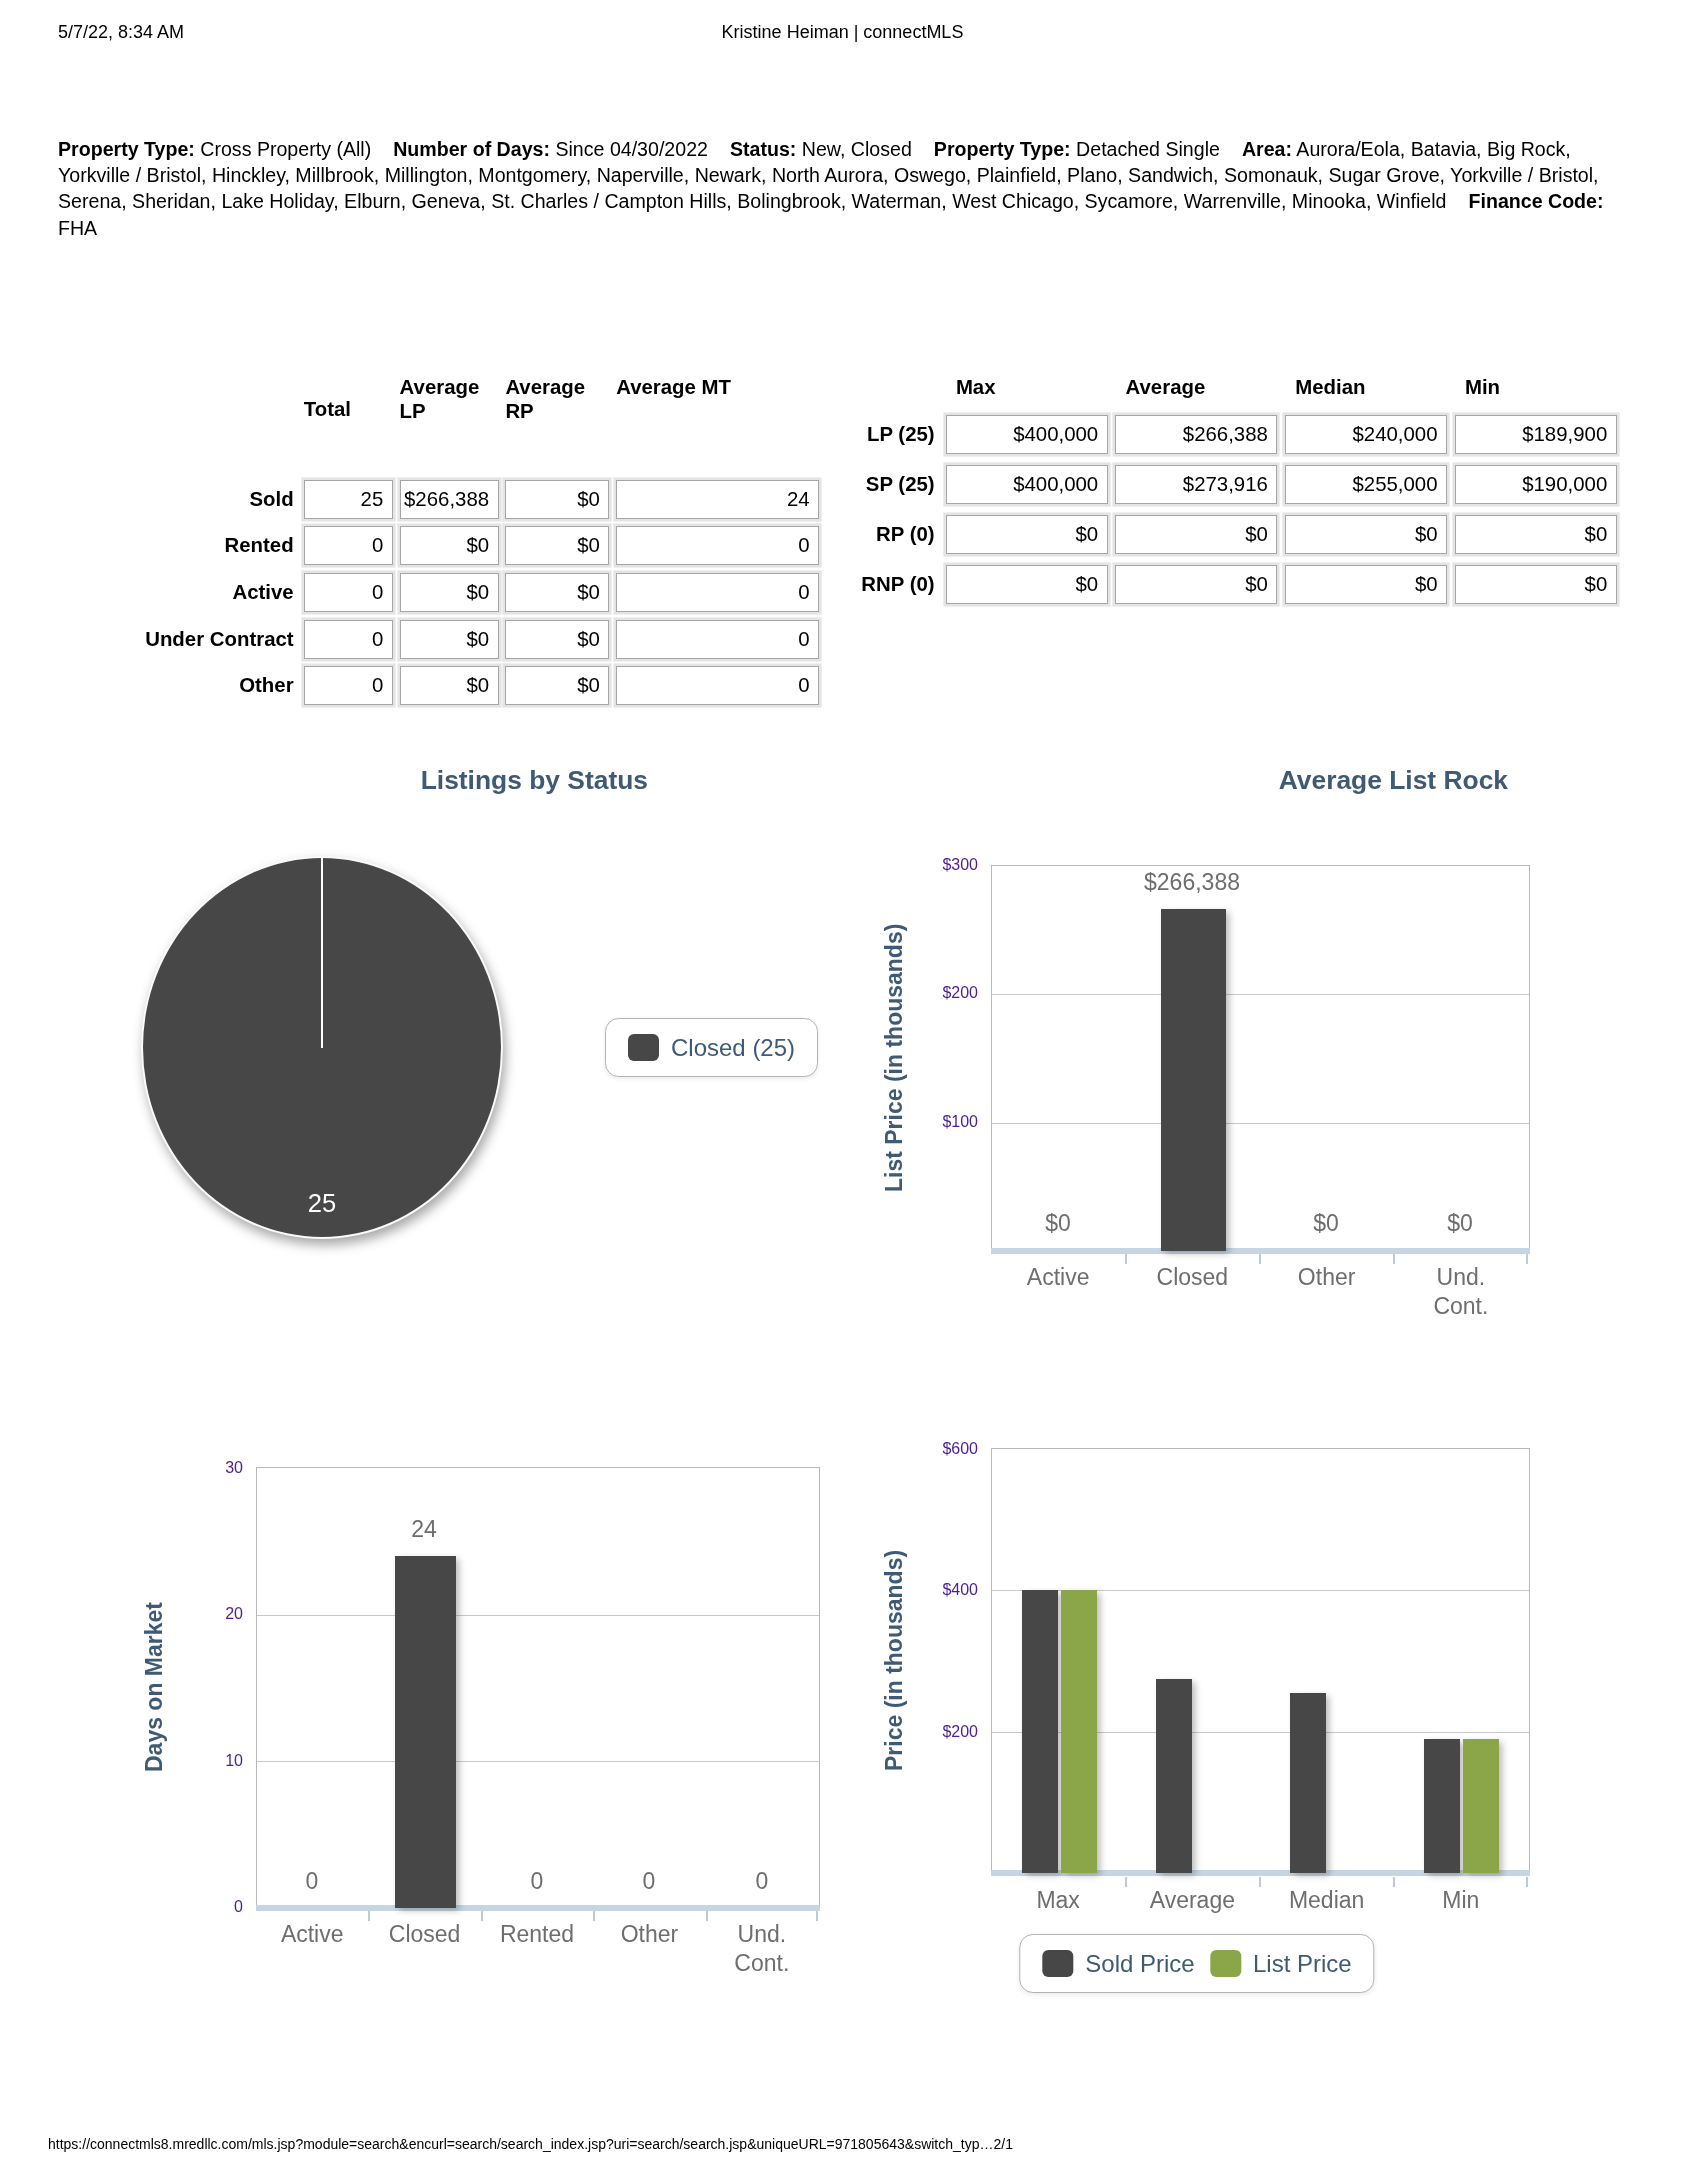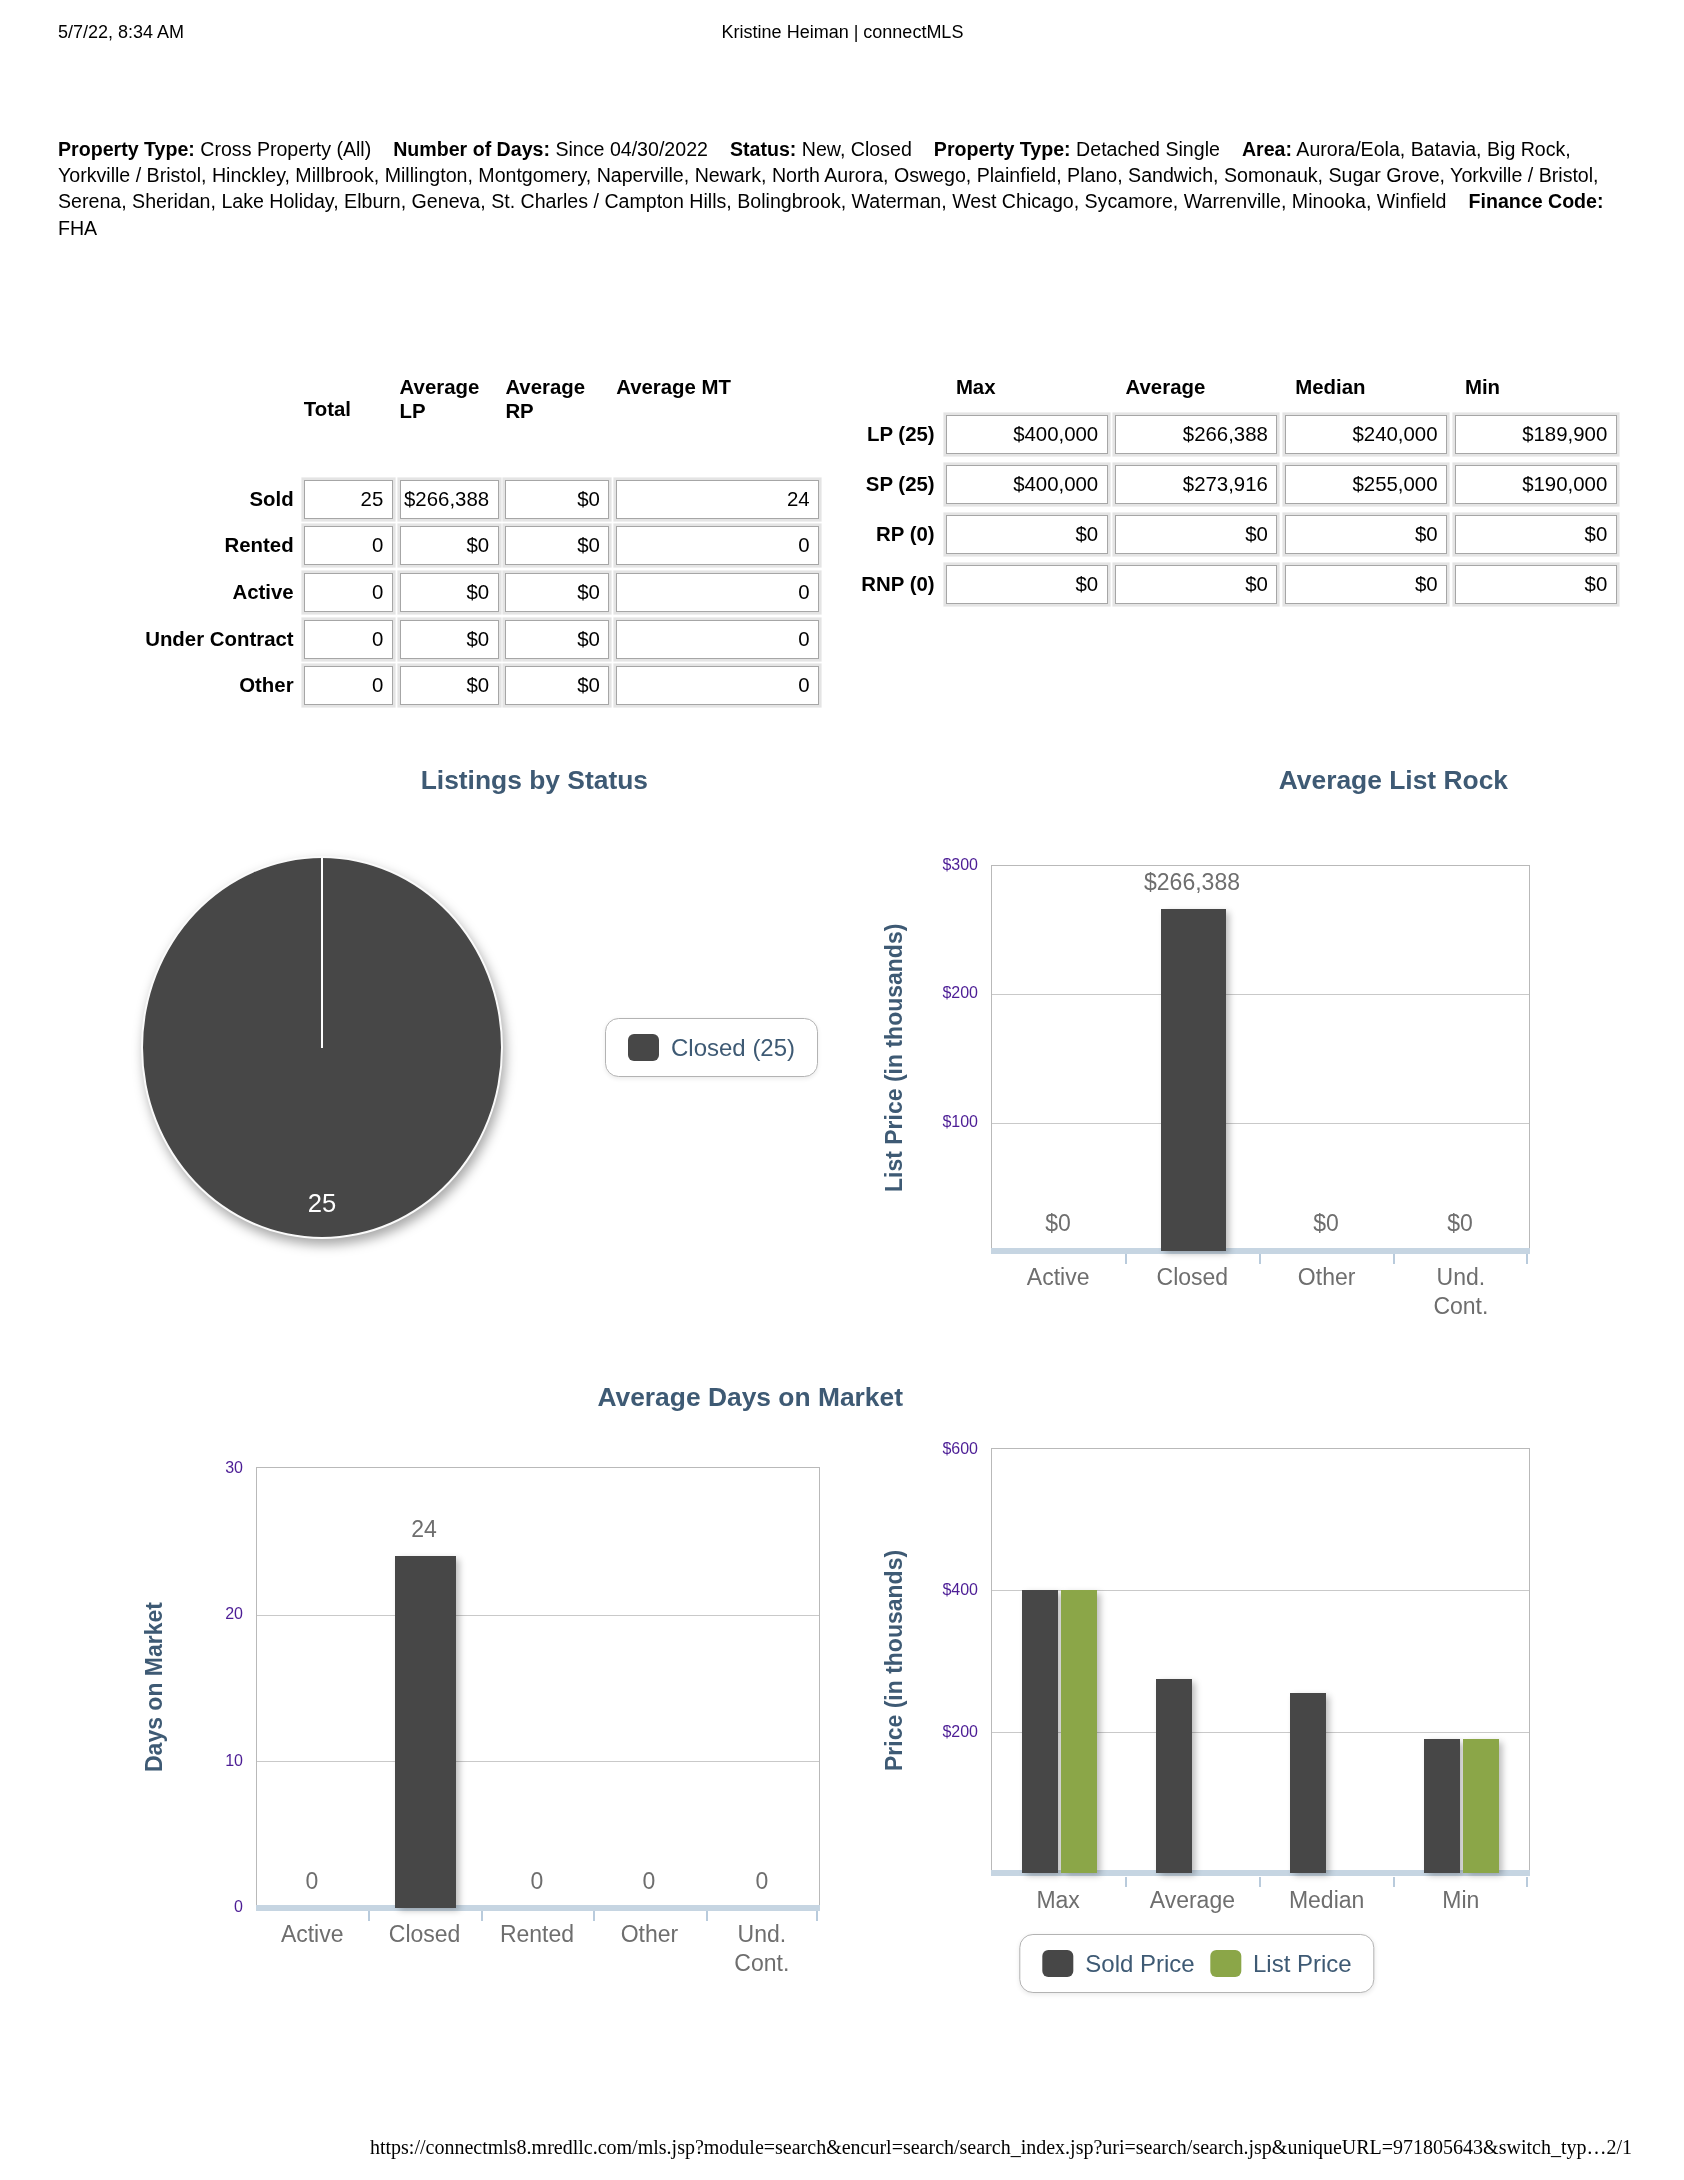--- a/index.html
+++ b/index.html
@@ -3,21 +3,21 @@
 <meta charset="utf-8">
 <style>
   html,body{margin:0;padding:0;background:#fff;}
   .page{position:relative;width:1685px;height:2181px;background:#fff;overflow:hidden;
         font-family:"Liberation Sans",sans-serif;color:#000;}
   
   .print-header{position:absolute;top:22px;left:0;right:0;height:25.6px;font-size:18px;}
   .ph-date{position:absolute;left:58px;top:0;}
   .ph-center{position:absolute;left:0;right:0;top:0;text-align:center;}
   .print-footer{position:absolute;left:48px;right:53px;top:2136px;display:flex;
-                justify-content:flex-end;font-size:20px;font-family:Liberation Serif, serif;}
+                justify-content:flex-start;font-size:14px;}
   
   .criteria{position:absolute;top:116px;left:58px;width:1573px;font-size:19.6px;line-height:26.4px;}
   .criteria .seg{margin-right:22px;}
   .criteria b{font-weight:bold;}
   
   .grid-table{position:absolute;display:grid;}
   #summaryTable{left:60px;top:375px;grid-template-columns:237px 89px 99px 104px 203px;
                 column-gap:6.8px;row-gap:7.7px;}
   #statsTable{left:848px;top:375px;grid-template-columns:90px 162px 162px 162px 162px;
               column-gap:7.7px;row-gap:11px;}
@@ -182,21 +182,20 @@
       <div class="cats" style="left: 105px; width: 537px; top: 498px;">
         <div class="cat">Active</div>
         <div class="cat">Closed</div>
         <div class="cat">Other</div>
         <div class="cat">Und.
 Cont.</div>
       </div>
     </div>
 
   <div class="chart-block" id="admBlock">
-    <div class="chart-title">Average Days on Market</div>
     <div class="y-title">Days on Market</div>
     <div class="plot">
         <div class="baseline"></div>
         <div class="gridline" style="top: 147px;"></div>
         <div class="gridline" style="top: 293px;"></div>
         <div class="bar" style="width: 61px; height: 352px; left: 138px; background: rgb(71, 71, 71);"></div>
       </div>
   <div class="ytick" style="left: 0px; width: 183px; top: 72px;">30</div>
       <div class="ytick" style="left: 0px; width: 183px; top: 218px;">20</div>
       <div class="ytick" style="left: 0px; width: 183px; top: 365px;">10</div>

